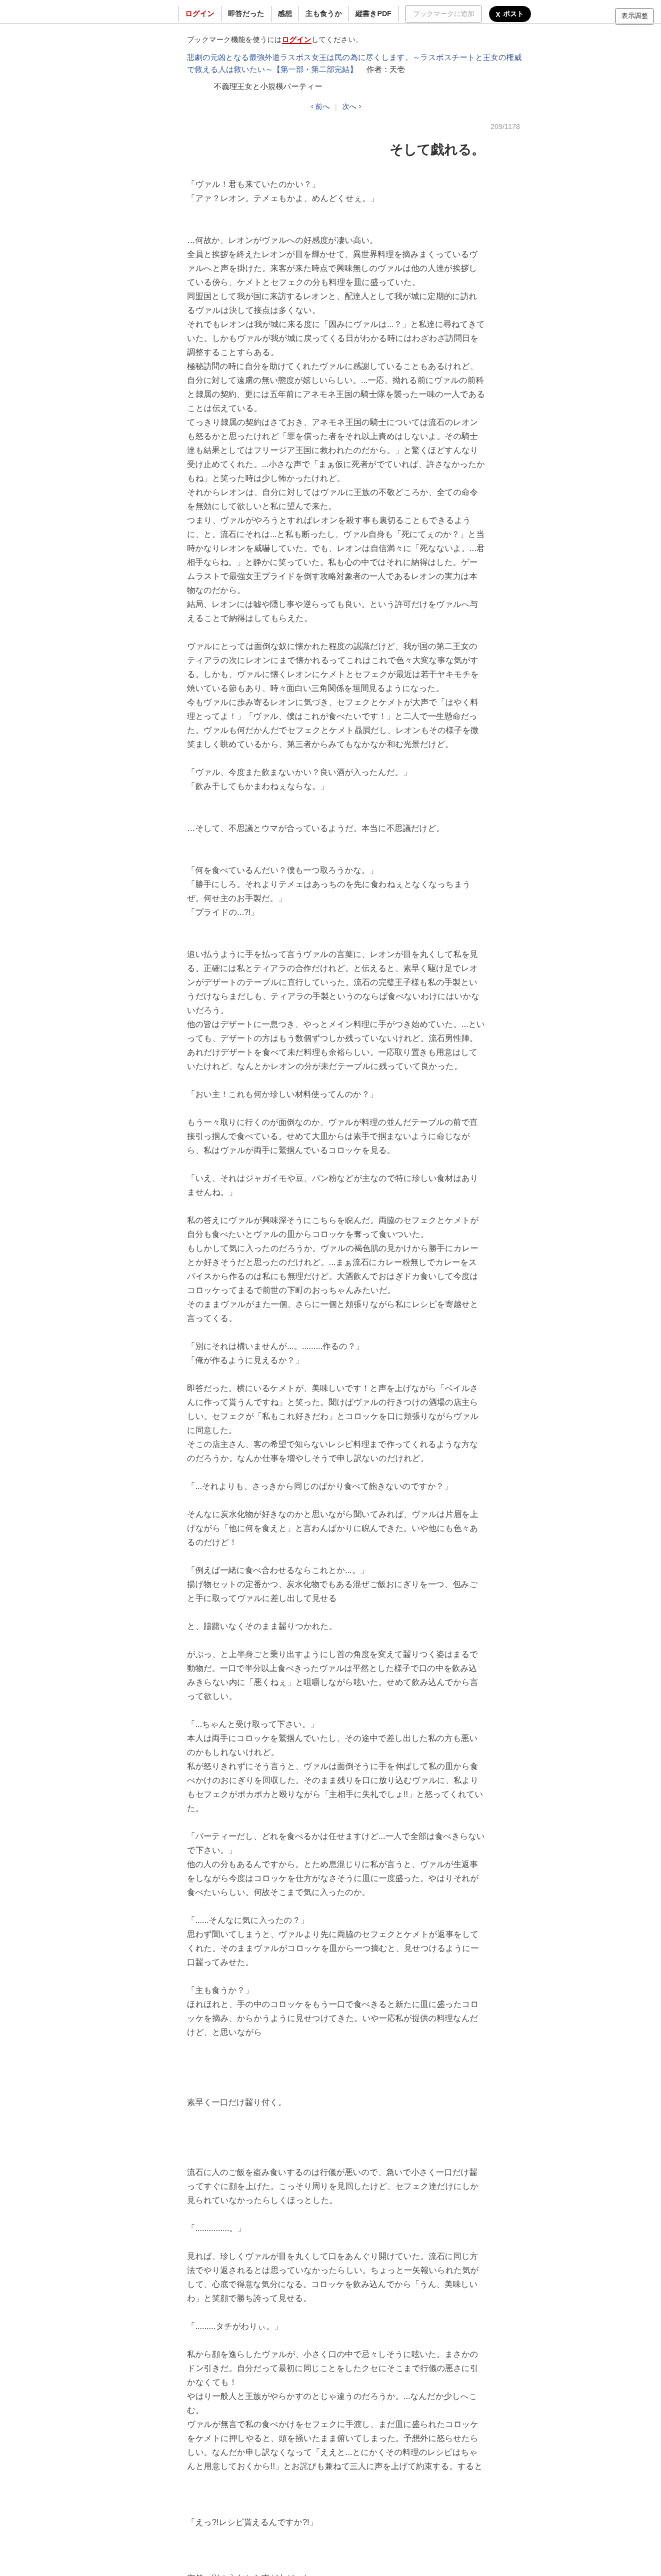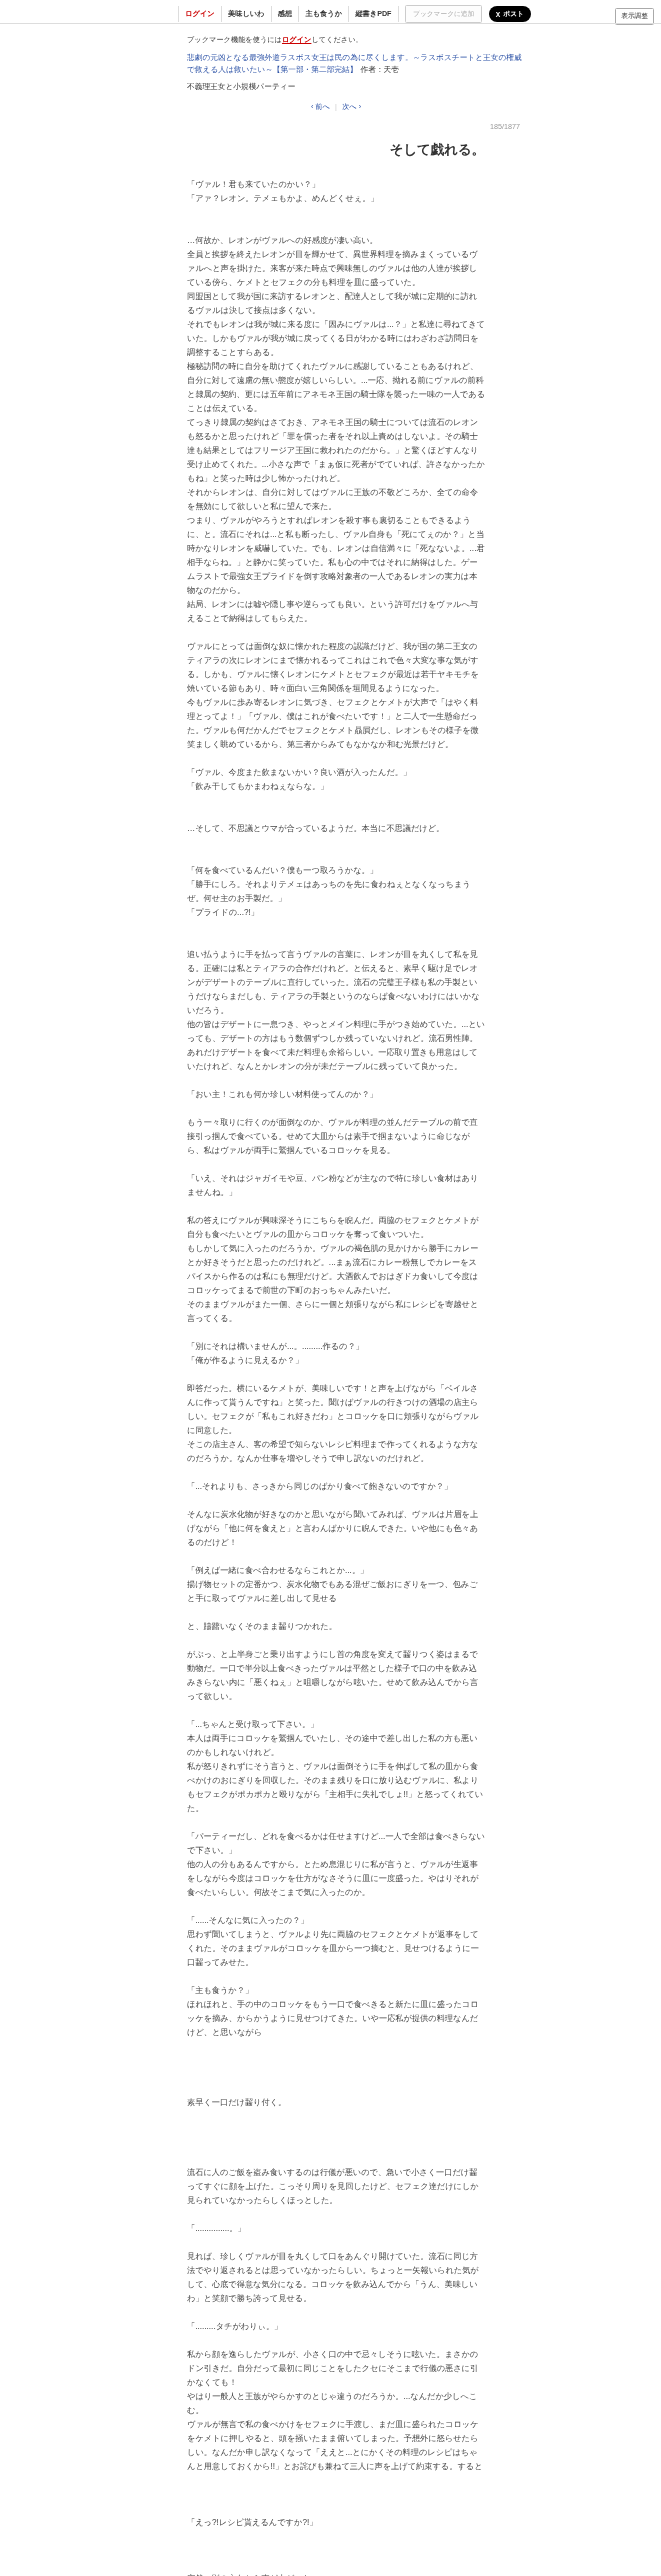--- a/index.html
+++ b/index.html
@@ -18,42 +18,42 @@
   .btn-adjust{position:absolute;left:615px;top:8.2px;border:0.5px solid #aaa;background:#fff;color:#333;
               font-size:6.7px;padding:3.1px 5.2px;border-radius:1.5px;cursor:pointer;}
   .toolbar-rule{position:absolute;left:0;top:23px;width:662px;height:0.5px;background:#ddd;}
   
   .note{font-size:7.2px;color:#333;}
   .note .lnk-red{color:#c00;font-weight:bold;text-decoration:underline;cursor:pointer;}
   .bm-note-top{position:absolute;left:187px;top:35px;}
   
   .novel-head{position:absolute;left:187px;top:52px;width:340px;font-size:7.7px;line-height:12px;}
   .novel-title{color:#2a50a5;cursor:pointer;}
-  .novel-author{color:#333;margin-left:1px;text-align:right;}
-  .arc-title{margin-top:4.6px;color:#333;}
+  .novel-author{color:#333;margin-left:7px;text-align:right;}
+  .arc-title{margin-top:4.6px;color:#333;margin-left:27px;}
   
   .pager{font-size:7.2px;text-align:center;}
   .pager a{color:#2a50a5;}
   .pager .sep{color:#ccc;margin:0 5.2px;}
   .pager-top{position:absolute;left:187px;top:102px;width:298px;}
   .ep-number{position:absolute;left:187px;top:122px;width:333px;text-align:right;color:#999;font-size:7.2px;}
   .ep-title{position:absolute;left:187px;top:132px;width:298px;text-align:right;
             font-size:13.4px;font-weight:bold;color:#333;}
   
   .novel-body{position:absolute;left:187px;top:178px;width:298px;height:2452px;overflow:hidden;
               font-size:8.2px;line-height:14px;color:#444;white-space:pre-line;}
 </style>
 </head>
 <body>
 
 <div id="app">
 
   <div class="toolbar">
     <span class="tb-item tb-login">ログイン</span>
-    <span class="tb-item">美味しいわ</span>
+    <span class="tb-item">即答だった</span>
     <span class="tb-item">感想</span>
     <span class="tb-item">主も食うか</span>
     <span class="tb-item">縦書きPDF</span>
     <button class="btn-ghost">ブックマークに追加</button>
     <span class="btn-x">
       <b>X</b>
       <span>ポスト</span>
     </span>
   </div>
   <button class="btn-adjust">表示調整</button>
@@ -66,21 +66,21 @@
   <div class="novel-head">
     <span class="novel-title">悲劇の元凶となる最強外道ラスボス女王は民の為に尽くします。～ラスボスチートと王女の権威で救える人は救いたい～【第一部・第二部完結】</span>
     <span class="novel-author">作者：天壱</span>
     <div class="arc-title">不義理王女と小規模パーティー</div>
   </div>
 
   <div class="pager pager-top">
     <a>‹ 前へ</a><span class="sep">|</span><a>次へ ›</a>
   </div>
 
-  <div class="ep-number">185/1877</div>
+  <div class="ep-number">209/1178</div>
   <h1 class="ep-title">そして戯れる。</h1>
 
   <div class="novel-body">「ヴァル！君も来ていたのかい？」
 「アァ？レオン。テメェもかよ、めんどくせぇ。」
 
 
 …何故か、レオンがヴァルへの好感度が凄い高い。
 全員と挨拶を終えたレオンが目を輝かせて、異世界料理を摘みまくっているヴァルへと声を掛けた。来客が来た時点で興味無しのヴァルは他の人達が挨拶している傍ら、ケメトとセフェクの分も料理を皿に盛っていた。
 同盟国として我が国に来訪するレオンと、配達人として我が城に定期的に訪れるヴァルは決して接点は多くない。
 それでもレオンは我が城に来る度に「因みにヴァルは...？」と私達に尋ねてきていた。しかもヴァルが我が城に戻ってくる日がわかる時にはわざわざ訪問日を調整することすらある。

